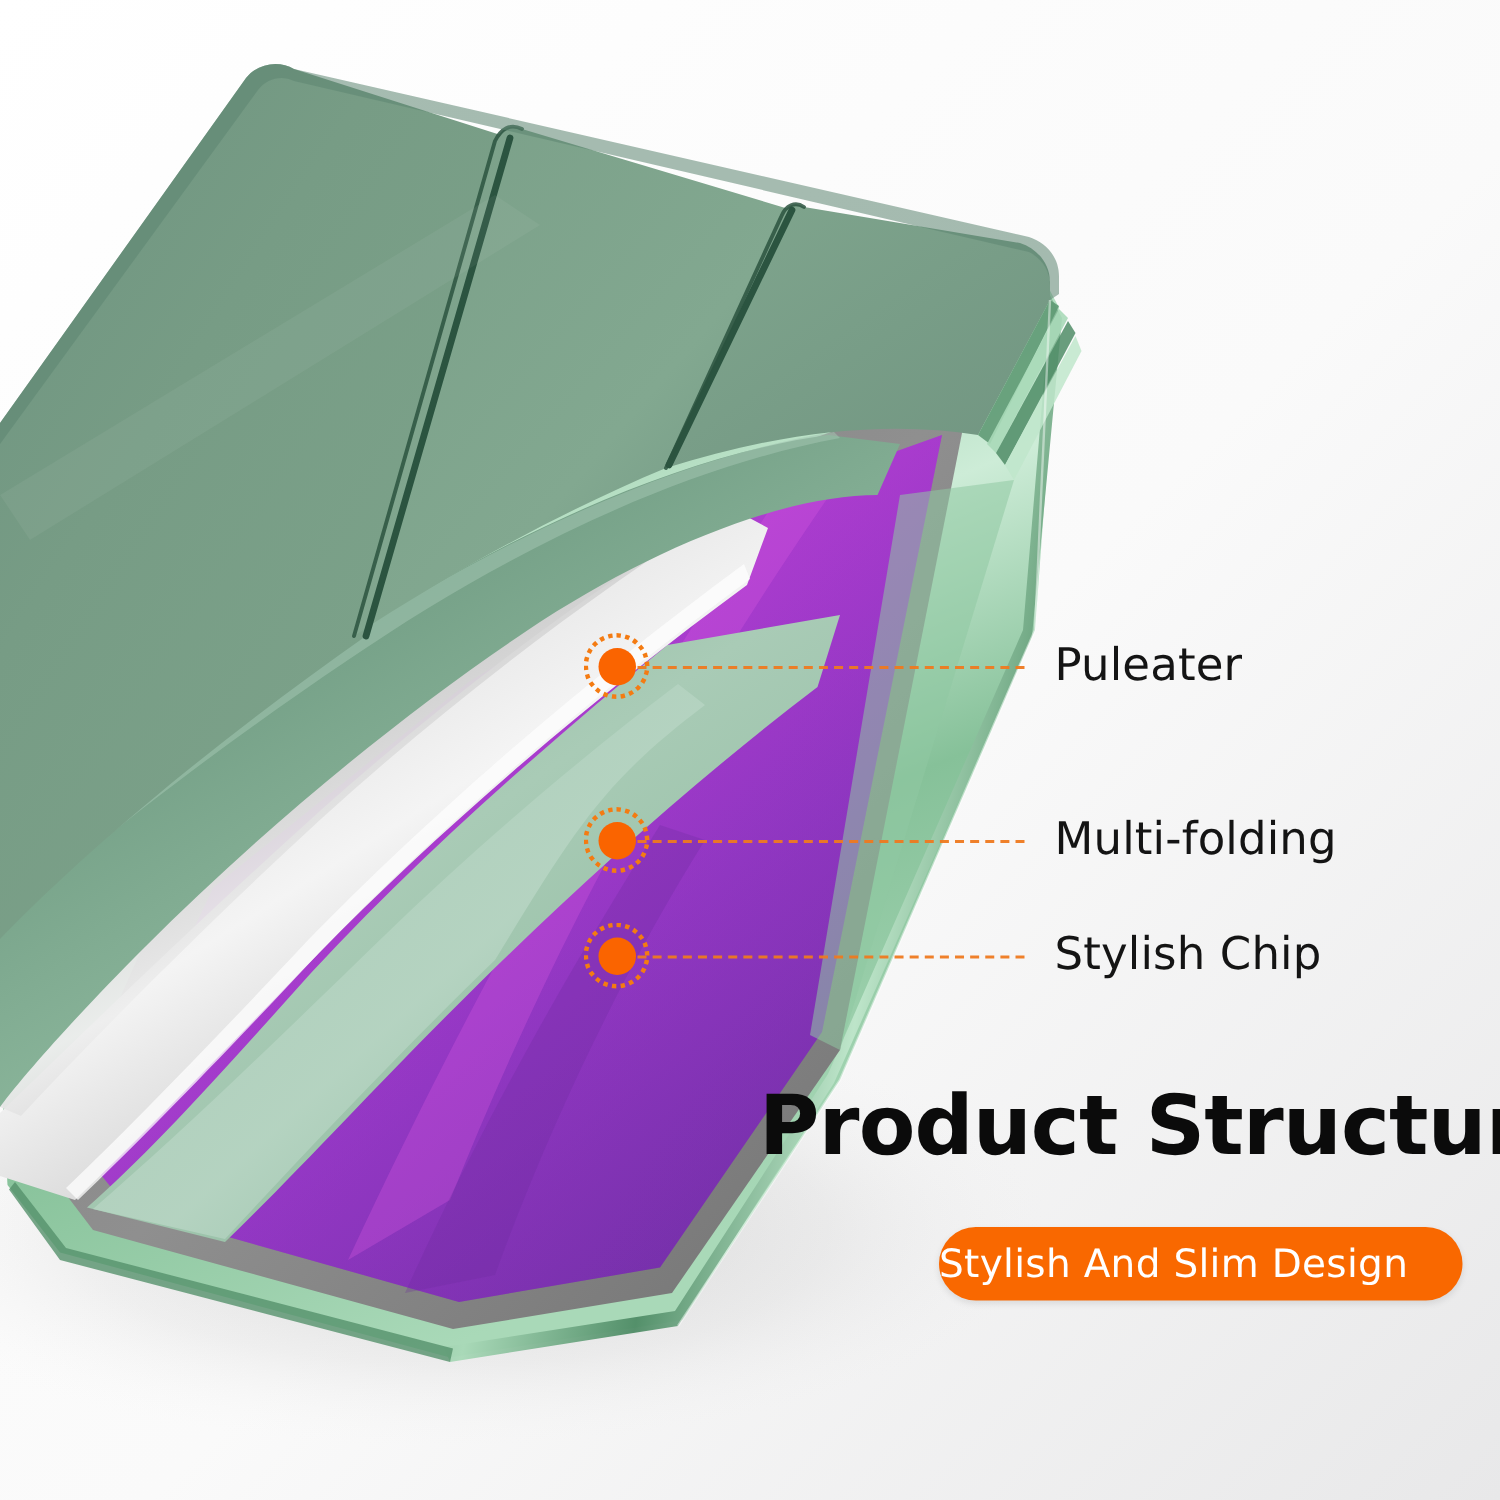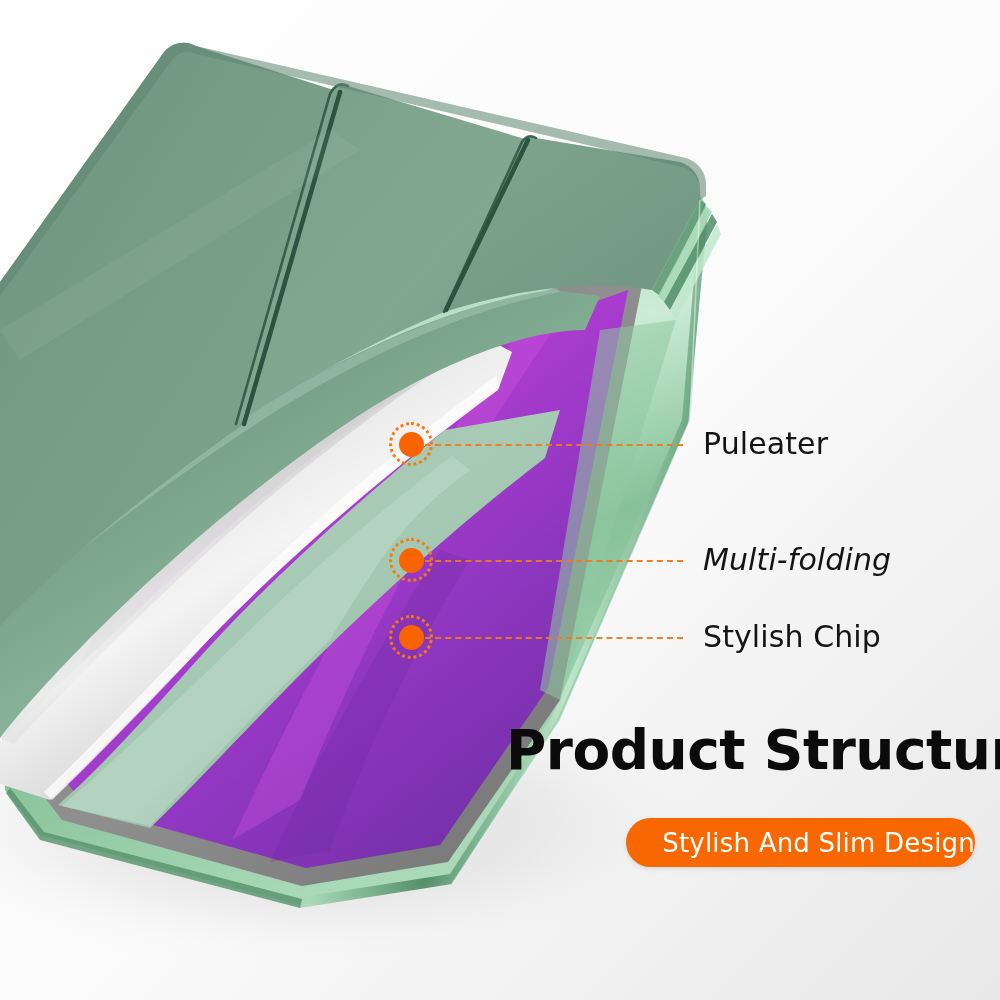--- a/index.html
+++ b/index.html
@@ -73,21 +73,21 @@
 
   
   .badge {
     position:absolute;
     left:626px; top:818px;
     width:349px; height:49px;
     border-radius:25px;
     background:#f96800;
     display:flex;
     align-items:center;
-    justify-content:flex-end;
+    justify-content:flex-start;
     box-shadow:0 2px 5px rgba(0,0,0,.10);
   }
   .badge span {
     font-size:26px;
     color:#ffffff;
     letter-spacing:.2px;
     white-space:nowrap;
     line-height:1;
   }
 </style>
@@ -313,21 +313,21 @@
   <div class="marker" style="left:411px; top:560px;">
     <div class="ring"></div>
     <div class="dot"></div>
   </div>
   <div class="marker" style="left:411px; top:637px;">
     <div class="ring"></div>
     <div class="dot"></div>
   </div>
 
   <div class="callout-label" style="top:444px;">Puleater</div>
-  <div class="callout-label" style="top:560px;font-style:italic;">Multi-folding</div>
+  <div class="callout-label" style="top:560px;">Multi-folding</div>
   <div class="callout-label" style="top:637px;">Stylish Chip</div>
 
   <div class="headline">Product Structure</div>
 
   <div class="badge">
     <span>Stylish And Slim Design</span>
   </div>
 
 </div>
 

